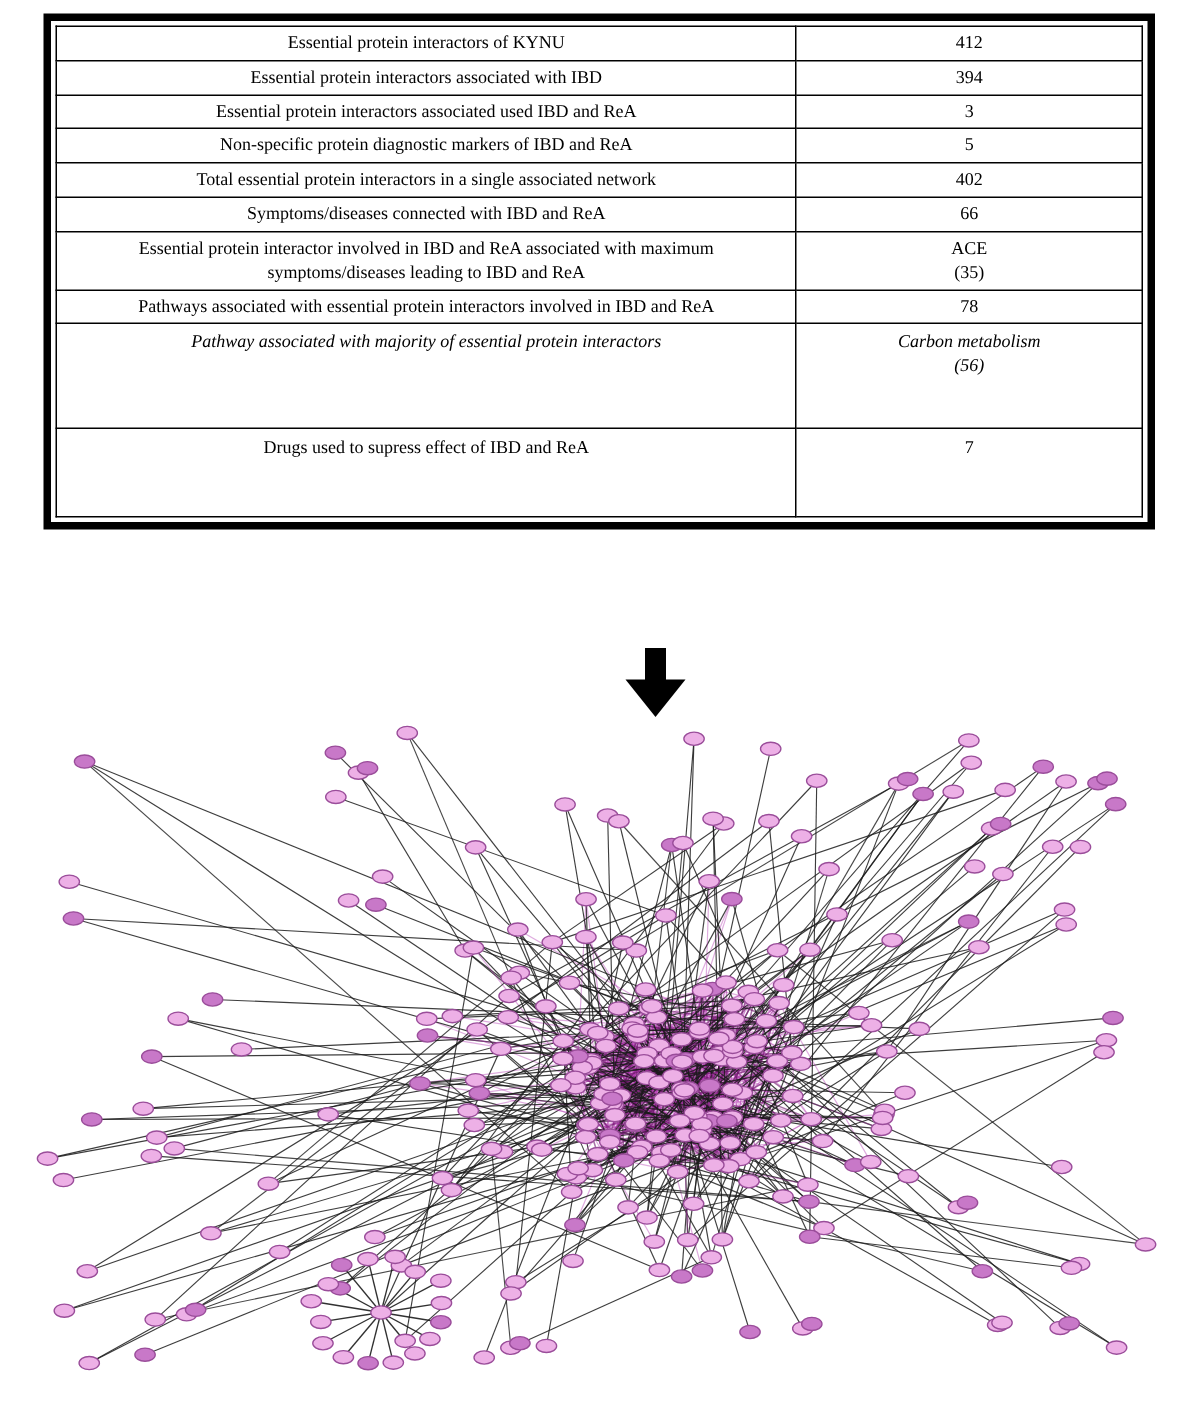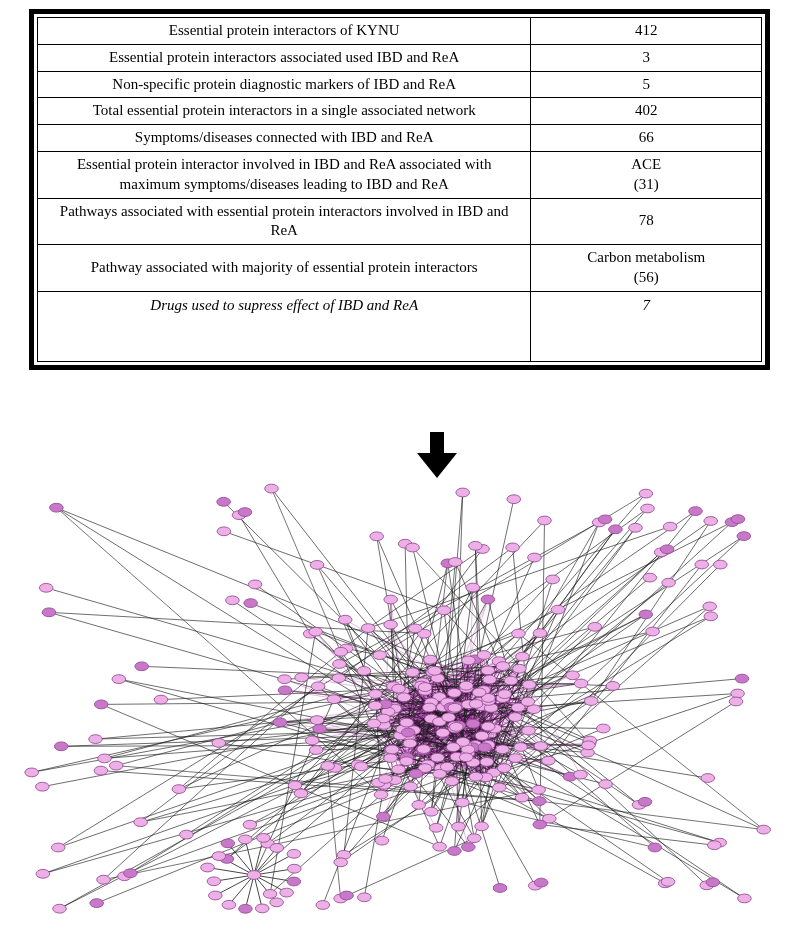--- a/index.html
+++ b/index.html
@@ -9,21 +9,21 @@
   }
   .table-frame{
     position:absolute;left:29px;top:9px;width:741px;
     border:5px solid #000;padding:3px;box-sizing:border-box;background:#fff;
   }
   table.summary{
     width:100%;border-collapse:collapse;table-layout:fixed;
   }
   table.summary td{
     border:1px solid #000;text-align:center;vertical-align:middle;
-    font-size:15px;line-height:1.32;padding:3px 8px;color:#000;
+    font-size:12px;line-height:1.32;padding:3px 8px;color:#000;
   }
   td.lbl{width:69%;}
   td.val{width:31%;white-space:pre-line;}
   table.summary tr:nth-child(9) td{height:62px;vertical-align:top;padding-top:4px;font-style:italic;}
   table.summary tr:nth-child(10) td{height:50px;vertical-align:top;padding-top:5px;margin-top:40px;}
   .down-arrow{
     position:absolute;left:414px;top:432px;width:46px;height:47px;
   }
   .network-wrap{
     position:absolute;left:8px;top:477px;width:784px;height:464px;
@@ -34,39 +34,43 @@
 <body>
 
 <div class="table-frame">
   <table class="summary">
     <tbody>
       <tr>
         <td class="lbl">Essential protein interactors of KYNU</td>
         <td class="val">412</td>
       </tr>
       <tr>
+        <td class="lbl">Essential protein interactors associated with IBD</td>
+        <td class="val">394</td>
+      </tr>
+      <tr>
         <td class="lbl">Essential protein interactors associated used IBD and ReA</td>
         <td class="val">3</td>
       </tr>
       <tr>
         <td class="lbl">Non-specific protein diagnostic markers of IBD and ReA</td>
         <td class="val">5</td>
       </tr>
       <tr>
         <td class="lbl">Total essential protein interactors in a single associated network</td>
         <td class="val">402</td>
       </tr>
       <tr>
         <td class="lbl">Symptoms/diseases connected with IBD and ReA</td>
         <td class="val">66</td>
       </tr>
       <tr>
         <td class="lbl">Essential protein interactor involved in IBD and ReA associated with maximum symptoms/diseases leading to IBD and ReA</td>
         <td class="val">ACE
-(31)</td>
+(35)</td>
       </tr>
       <tr>
         <td class="lbl">Pathways associated with essential protein interactors involved in IBD and ReA</td>
         <td class="val">78</td>
       </tr>
       <tr>
         <td class="lbl">Pathway associated with majority of essential protein interactors</td>
         <td class="val">Carbon metabolism
 (56)</td>
       </tr>

